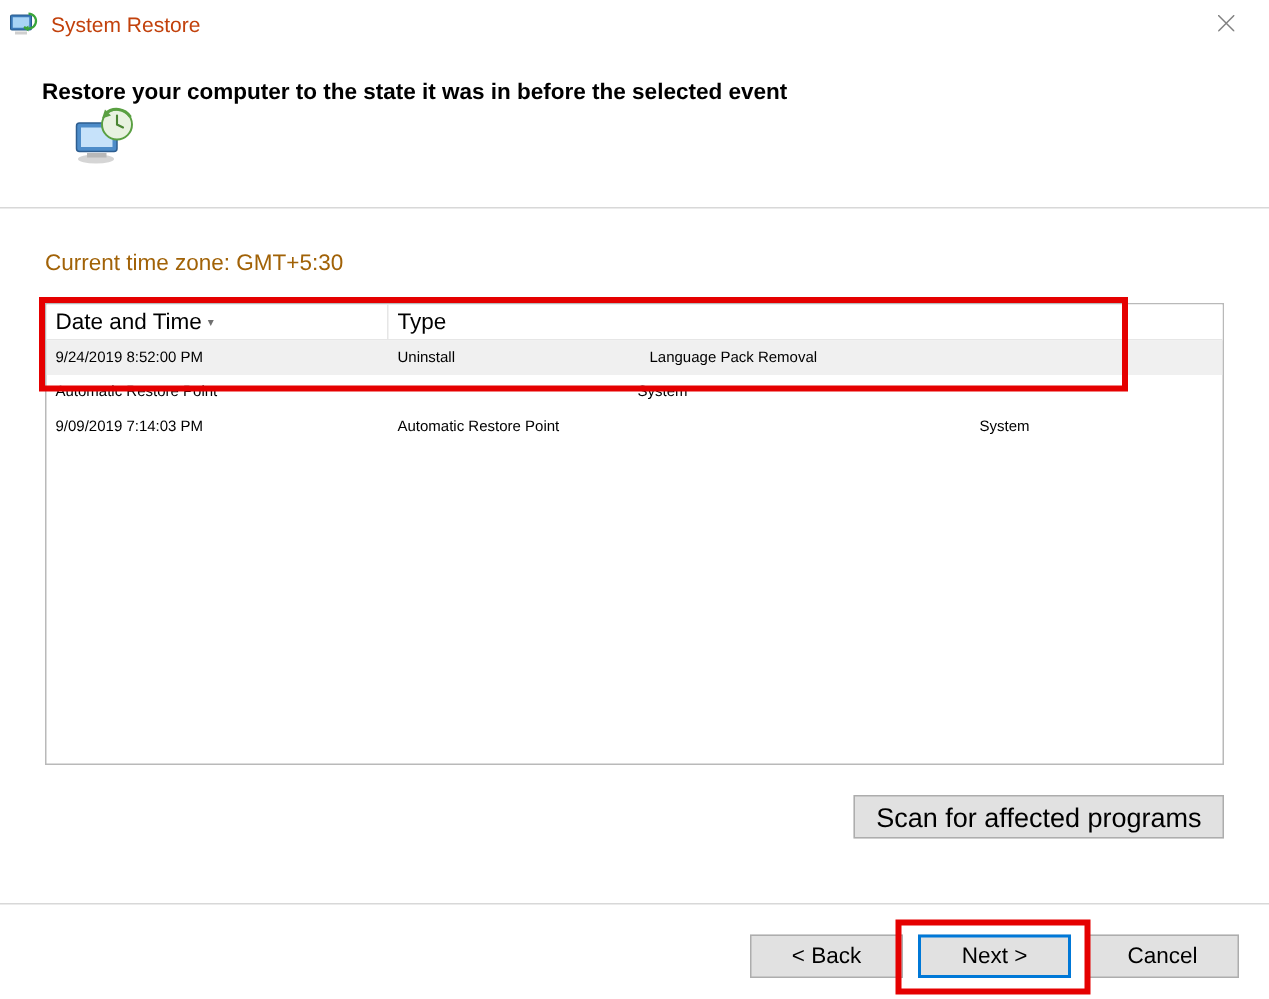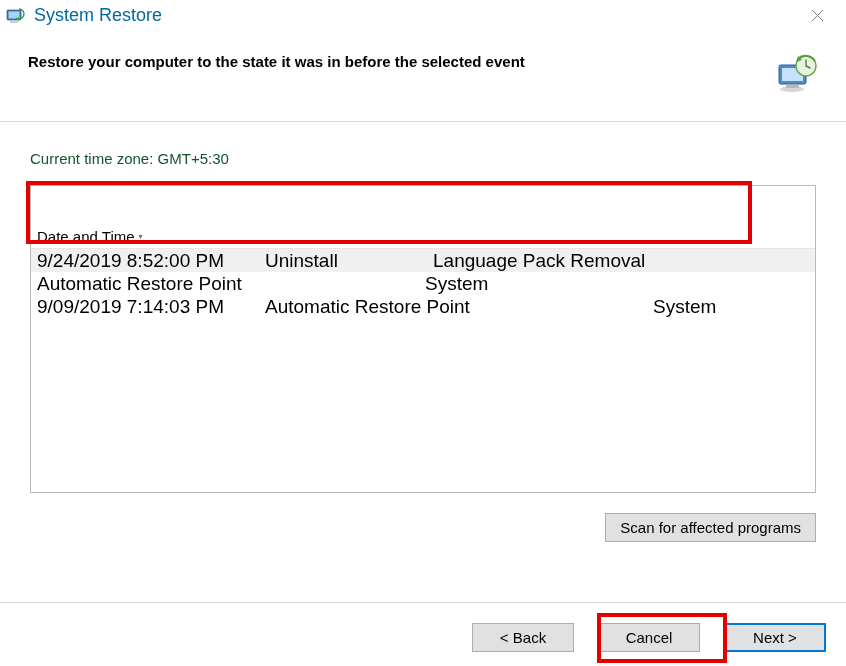--- a/index.html
+++ b/index.html
@@ -25,71 +25,71 @@
     }
     .titlebar-icon {
       width: 20px;
       height: 18px;
       margin-right: 8px;
       display: inline-flex;
       align-items: center;
       justify-content: center;
     }
     .titlebar-text {
-      color: #0369a1;
-      font-size: 18px;
+      color: #c2410c;
+      font-size: 14px;
       flex: 1;
     }
     .close-btn {
       width: 45px;
       height: 29px;
       display: flex;
       align-items: center;
       justify-content: center;
       color: #808080;
       font-size: 14px;
       cursor: pointer;
     }
     .header-section {
       padding: 22px 28px 26px 28px;
       display: flex;
       align-items: flex-start;
       border-bottom: 1px solid #d8d8d8;
+      flex-direction: column;
     }
     .header-text {
       font-size: 15px;
       font-weight: bold;
       flex: 1;
       color: #000;
     }
     .header-icon {
       width: 42px;
       height: 42px;
       margin-left: 20px;
     }
     .content-area {
       padding: 28px 30px 10px 30px;
     }
     .timezone-label {
       font-size: 15px;
       margin-bottom: 18px;
-      color: #14532d;
+      color: #a16207;
     }
     .table-container {
       position: relative;
       border: 1px solid #b9b9b9;
       height: 308px;
       background: #ffffff;
     }
     .table-header {
       display: flex;
       background: #ffffff;
       border-bottom: 1px solid #e6e6e6;
       height: 24px;
-      margin-top: 39px;
     }
     .th {
       padding: 3px 6px;
       font-size: 15px;
       border-right: 1px solid #e6e6e6;
       display: flex;
       align-items: center;
       cursor: pointer;
       height: 100%;
       white-space: nowrap;
@@ -105,21 +105,21 @@
       margin-left: 4px;
       color: #707070;
     }
     .table-body {
       overflow-y: auto;
     }
     .tr {
       display: flex;
       height: 23px;
       align-items: center;
-      font-size: 19px;
+      font-size: 10px;
       cursor: pointer;
     }
     .tr.selected {
       background: #f0f0f0;
     }
     .td {
       padding: 1px 6px;
       white-space: nowrap;
       overflow: hidden;
     }
@@ -132,39 +132,39 @@
       height: 63px;
       pointer-events: none;
     }
     .scan-button-row {
       display: flex;
       justify-content: flex-end;
       margin-top: 20px;
     }
     .scan-button {
       padding: 4px 14px;
-      font-size: 15px;
+      font-size: 18px;
       background: #e1e1e1;
       border: 1px solid #adadad;
       cursor: pointer;
       height: 29px;
     }
     .footer-divider {
       border-top: 1px solid #d8d8d8;
       position: absolute;
       left: 0;
       right: 0;
       top: 602px;
     }
     .footer-buttons {
       position: absolute;
       bottom: 14px;
       right: 20px;
       display: flex;
-      gap: 24px;
+      gap: 10px;
       align-items: center;
     }
     .footer-btn {
       width: 102px;
       height: 29px;
       font-size: 15px;
       background: #e1e1e1;
       border: 1px solid #adadad;
       cursor: pointer;
     }
@@ -223,20 +223,23 @@
   <div class="timezone-label">Current time zone: GMT+5:30</div>
 
   <div class="table-container">
     <div class="highlight-box-1"></div>
 
     <div class="table-header">
       <div class="th col-date">
         <span>Date and Time</span>
         <span class="sort-arrow">▾</span>
       </div>
+      <div class="th col-type">
+        <span>Type</span>
+      </div>
     </div>
 
     <div class="table-body" id="table-body">
         <div class="tr selected">
           <div class="td col-date">9/24/2019 8:52:00 PM</div>
           <div class="td col-type">Uninstall</div>
           <div class="td col-desc">Language Pack Removal</div>
         </div>
         <div class="tr">
           <div class="td col-desc">Automatic Restore Point</div>
@@ -252,17 +255,17 @@
 
   <div class="scan-button-row">
     <button class="scan-button">Scan for affected programs</button>
   </div>
 </div>
 
 <div class="footer-divider"></div>
 
 <div class="footer-buttons">
   <button class="footer-btn">&lt; Back</button>
+  <button class="footer-btn focused">Next &gt;</button>
   <button class="footer-btn">Cancel</button>
-  <button class="footer-btn focused">Next &gt;</button>
 </div>
 
 <div class="next-highlight"></div>
 
 </body></html>

